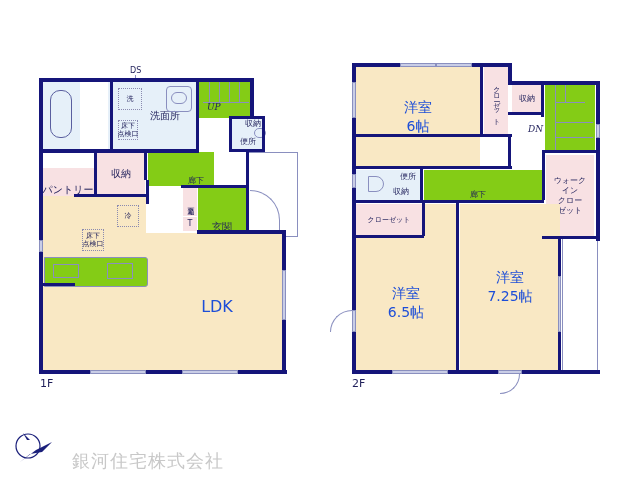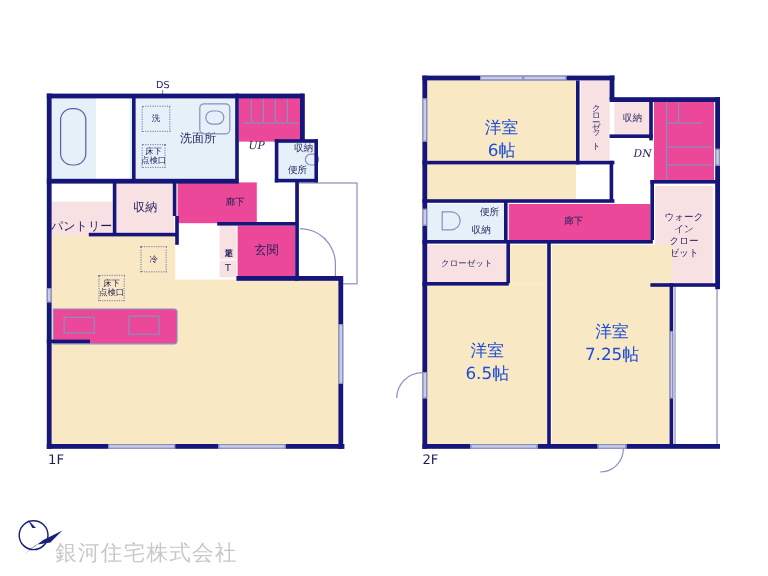--- a/index.html
+++ b/index.html
@@ -4,21 +4,21 @@
 <style>
   html, body { margin:0; padding:0; background:#ffffff; }
   body { width:640px; height:480px; position:relative; overflow:hidden;
          font-family: "DejaVu Sans", "Liberation Sans", sans-serif; color:#1f1f5a; }
   .abs { position:absolute; box-sizing:border-box; }
   .wall { position:absolute; background:#15157a; }
   .room { position:absolute; box-sizing:border-box; display:flex; align-items:center; justify-content:center; text-align:center; }
   .beige { background:#f9e8c4; }
   .pink  { background:#f8e1e3; }
   .blue  { background:#e6f0f9; }
-  .white { background:#ec4899; }
+  .white { background:#84cc16;align-items:flex-end; }
   .lbl { font-size:10px; color:#1f1f5a; line-height:1.15; }
   .lbl-sm { font-size:8px; color:#1f1f5a; line-height:1.25; }
   .big { font-size:16px; color:#1d4ed8; line-height:1.35; }
   .dot { position:absolute; border:1px dotted #8a8ab0; box-sizing:border-box; display:flex; align-items:center; justify-content:center; font-size:7px; text-align:center; line-height:1.2; color:#1f1f5a;}
   .win { position:absolute; background:#c9cde6; border:1px solid #8a8fbf; box-sizing:border-box; }
   .thin { position:absolute; border:1px solid #8a8fbf; box-sizing:border-box; }
   .floor-lbl { position:absolute; font-size:11px; color:#1f1f5a; }
   .stair-line { position:absolute; background:#8a8fbf; }
   .logo-text { position:absolute; font-size:18px; color:#c8c8c8; letter-spacing:1px; }
 </style>
@@ -47,21 +47,21 @@
     <div class="thin" style="left:4px;top:5px;width:16px;height:12px;border-radius:8px;"></div>
   </div>
 
   <div class="abs white" style="left:199px;top:80px;width:52px;height:38px;">
     <div class="stair-line" style="left:10px;top:0;width:1px;height:22px;"></div>
     <div class="stair-line" style="left:20px;top:0;width:1px;height:22px;"></div>
     <div class="stair-line" style="left:30px;top:0;width:1px;height:22px;"></div>
     <div class="stair-line" style="left:40px;top:0;width:1px;height:22px;"></div>
     <div class="stair-line" style="left:4px;top:22px;width:46px;height:1px;"></div>
   </div>
-  <div class="abs" style="left:207px;top:117px;font-size:9px;font-style:italic;font-family:'DejaVu Serif',serif;">UP</div>
+  <div class="abs" style="left:207px;top:102px;font-size:9px;font-style:italic;font-family:'DejaVu Serif',serif;">UP</div>
 
   <div class="room blue" style="left:232px;top:118px;width:30px;height:32px;"></div>
   <div class="abs lbl-sm" style="left:245px;top:119px;">収納</div>
   <div class="abs lbl-sm" style="left:240px;top:137px;">便所</div>
   <div class="thin" style="left:254px;top:128px;width:12px;height:10px;border-radius:5px;"></div>
 
   <div class="room pink" style="left:42px;top:168px;width:52px;height:44px;">
     <span class="lbl">パントリー</span>
   </div>
   <div class="room pink" style="left:97px;top:152px;width:48px;height:44px;">
@@ -80,20 +80,21 @@
   </div>
   <div class="room white" style="left:198px;top:188px;width:48px;height:44px;">
     <span class="lbl">玄関</span>
   </div>
   <div class="thin" style="left:248px;top:152px;width:50px;height:85px;"></div>
   <div class="thin" style="left:250px;top:190px;width:30px;height:44px;border-radius:0 30px 0 0;border-left:none;border-bottom:none;"></div>
 
   <div class="room beige" style="left:42px;top:196px;width:104px;height:40px;"></div>
   <div class="room beige" style="left:42px;top:233px;width:240px;height:137px;">
     <div style="margin-left:110px;margin-top:10px;">
+      <div class="big">LDK</div>
     </div>
   </div>
   <div class="dot" style="left:117px;top:205px;width:22px;height:22px;">冷</div>
   <div class="dot" style="left:82px;top:229px;width:22px;height:22px;white-space:pre;">床下
 点検口</div>
 
   <div class="abs white" style="left:44px;top:257px;width:104px;height:30px;border:1px solid #8a8fbf;border-radius:0 3px 3px 0;">
     <div class="thin" style="left:8px;top:6px;width:26px;height:14px;"></div>
     <div class="thin" style="left:62px;top:5px;width:26px;height:16px;"></div>
   </div>
@@ -225,14 +226,14 @@
 
   <div class="floor-lbl" style="left:352px;top:377px;">2F</div>
 </div>
 
 <div>
   <svg class="abs" style="left:14px;top:430px;" width="42" height="36" viewBox="0 0 42 36">
     <circle cx="14" cy="16" r="12" fill="none" stroke="#1a1f7a" stroke-width="1.2"></circle>
     <path d="M9 3 L16 10 L13 10 Z" fill="#1a1f7a"></path>
     <path d="M6 32 L22 20 L38 12 L28 22 L16 24 Z" fill="#1a1f7a"></path>
   </svg>
-  <div class="logo-text" style="left:46px;top:449px;">銀河住宅株式会社</div>
+  <div class="logo-text" style="left:72px;top:449px;">銀河住宅株式会社</div>
 </div>
 
 </body></html>

